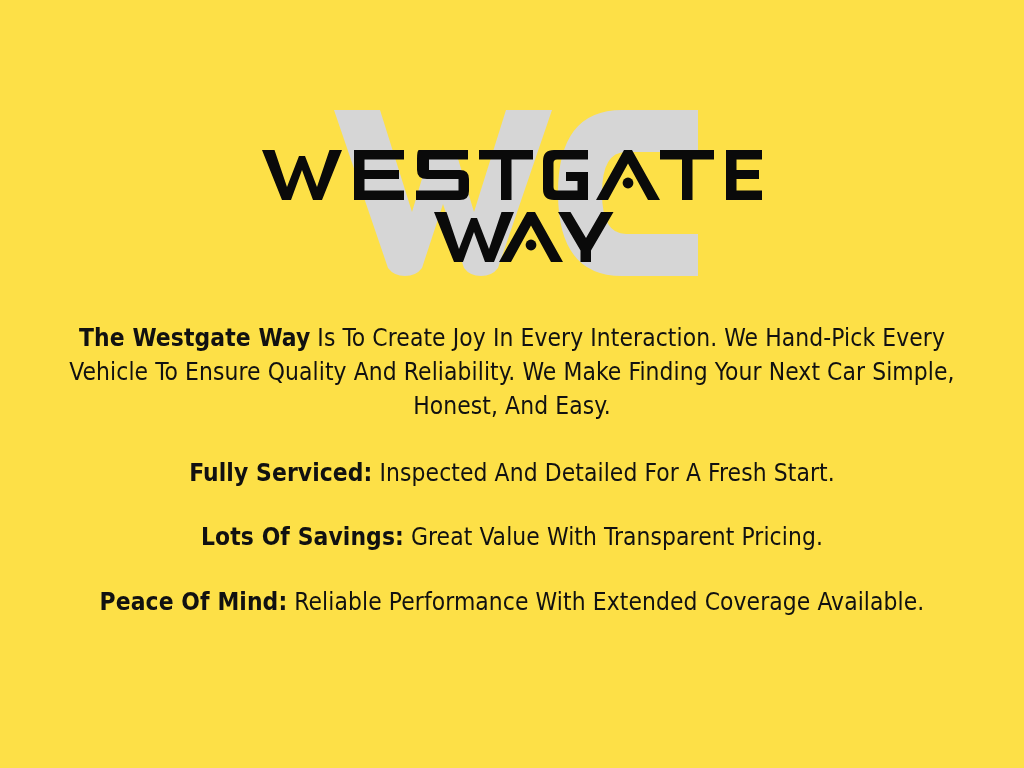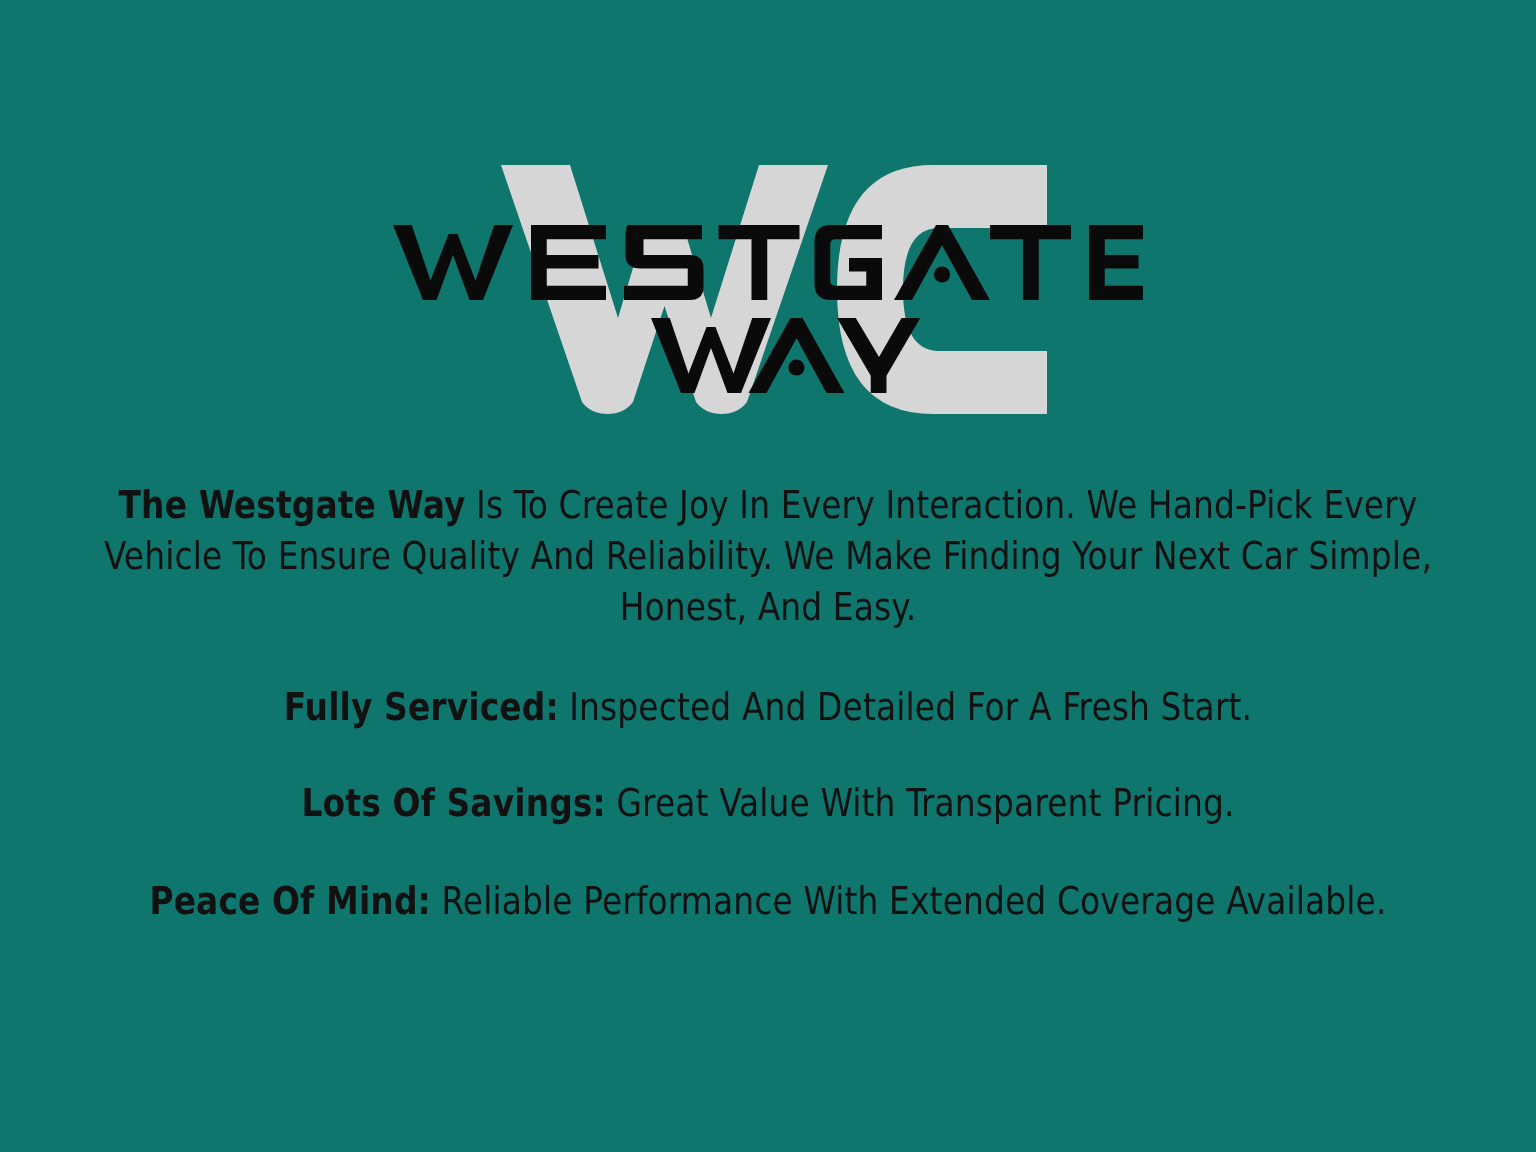--- a/index.html
+++ b/index.html
@@ -14,21 +14,21 @@
     background: #ffffff;
     font-family: "Liberation Sans", sans-serif;
     overflow: hidden;
     position: relative;
   }
 
   .page {
     position: relative;
     width: 1024px;
     height: 768px;
-    background: #0f766e;
+    background: #fde047;
     padding-left: 42px;
   }
 
   
   .logo-block {
     position: absolute;
     left: 0;
     top: 104px;
     width: 1024px;
     height: 180px;

